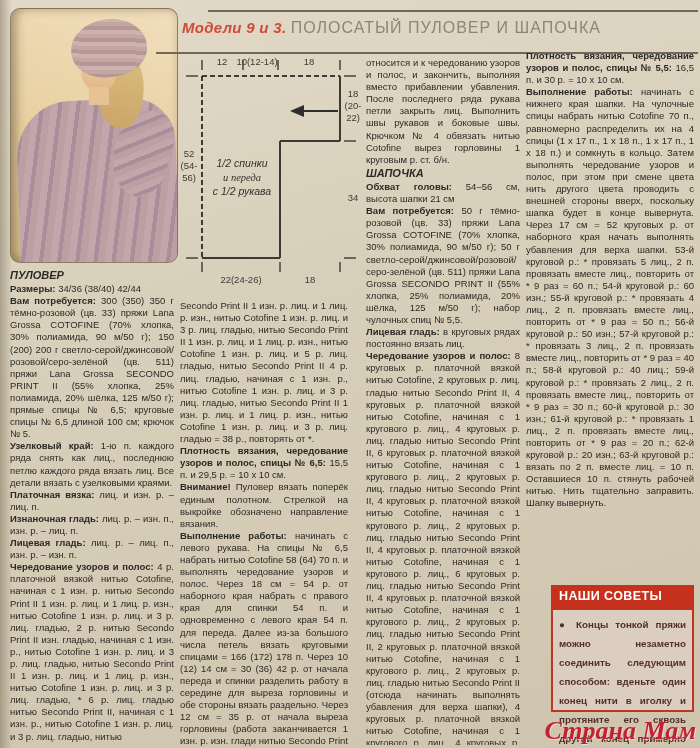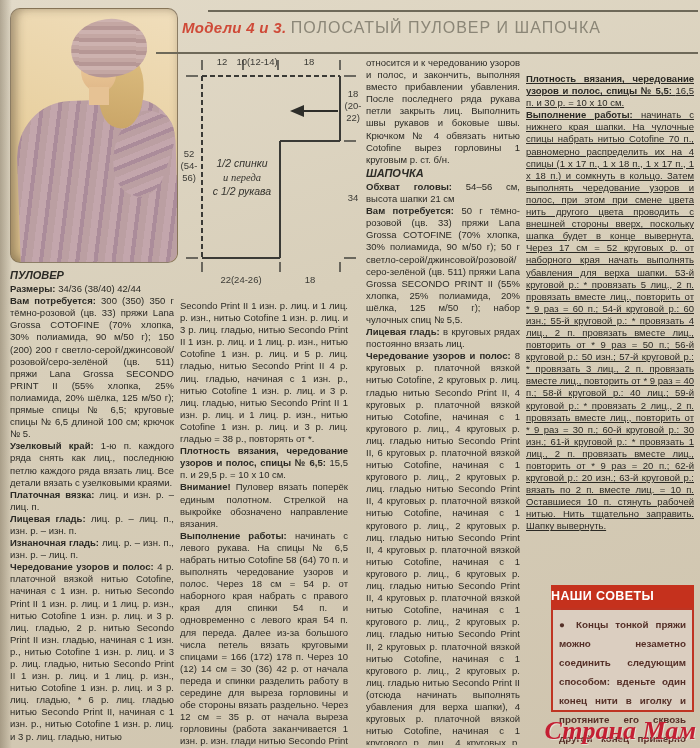--- a/index.html
+++ b/index.html
@@ -42,24 +42,24 @@
   .dlabel{position:absolute;font-size:9.5px;color:#3c3b36;line-height:11px;text-align:center;}
   .dlabel.it{font-style:italic;font-size:10.5px;color:#33322d;}
   
   .col{position:absolute;overflow:hidden;font-size:9.5px;line-height:12.1px;text-align:justify;}
   .col p{margin:0;}
   .col b{font-weight:bold;}
   .colhead{font-style:italic;font-weight:bold;font-size:11px;margin:1px 0 2px !important;text-align:left;}
   .col1{left:10px;top:268px;width:164px;height:478px;}
   .col2{left:180px;top:300px;width:168px;height:446px;}
   .col3{left:366px;top:57px;width:154px;height:688px;}
-  .col4{left:526px;top:73px;width:168px;height:527px;text-decoration:underline;}
+  .col4{left:526px;top:50px;width:168px;height:527px;}
   
   .tips-bar{position:absolute;left:551px;top:585px;width:143px;height:23px;background:#c5311d;
-    color:#fff;font-weight:bold;font-size:12.5px;line-height:23px;box-sizing:border-box;letter-spacing:.4px;}
+    color:#fff;font-weight:bold;font-size:12.5px;line-height:23px;padding-left:8px;box-sizing:border-box;letter-spacing:.4px;}
   .tips-body{position:absolute;left:551px;top:608px;width:143px;height:104px;box-sizing:border-box;
     border:2px solid #bf3422;background:#dbcec0;padding:5px 6px;
     font-size:9.8px;line-height:19px;font-weight:bold;color:#553028;text-align:justify;}
   
   .watermark{position:absolute;right:4px;bottom:2px;font-family:"Liberation Serif",serif;
     font-weight:bold;font-style:italic;font-size:26px;color:#c41f33;
     text-shadow:1px 1px 0 rgba(255,255,255,.45);}
 </style>
 </head>
 <body>
@@ -71,21 +71,21 @@
     <div class="sweater"></div>
     <div class="arm"></div>
     <div class="hair"></div>
     <div class="face"></div>
     <div class="neck"></div>
     <div class="hat"></div>
   </div>
 
   <div class="rule rule-top"></div>
   <div class="hdr">
-    <span class="model">Модели 4 и 3.</span>
+    <span class="model">Модели 9 и 3.</span>
     <span class="title">ПОЛОСАТЫЙ ПУЛОВЕР И ШАПОЧКА</span>
   </div>
   <div class="rule rule-bottom"></div>
 
   <div class="diagram">
     <svg width="186" height="244" viewBox="0 0 186 244">
       <g stroke="#3a3a36" stroke-width="2" fill="none">
         <line x1="24" y1="20" x2="24" y2="202" stroke-dasharray="5,3"></line>
         <line x1="24" y1="20" x2="162" y2="20" stroke-dasharray="5,3"></line>
         <line x1="162" y1="20" x2="162" y2="85"></line>
@@ -128,22 +128,22 @@
     <div class="dlabel it" style="left:24px;top:116px;width:80px;font-family:Liberation Serif, serif;">и переда</div>
     <div class="dlabel it" style="left:24px;top:130px;width:80px;">с 1/2 рукава</div>
   </div>
 
   <div class="col col1">
     <p class="colhead">ПУЛОВЕР</p>
     <p class="para"><b>Размеры: </b><span>34/36 (38/40) 42/44</span></p>
     <p class="para"><b>Вам потребуется: </b><span>300 (350) 350 г тёмно-розовой (цв. 33) пряжи Lana Grossa COTOFINE (70% хлопка, 30% полиамида, 90 м/50 г); 150 (200) 200 г светло-серой/джинсовой/розовой/серо-зелёной (цв. 511) пряжи Lana Grossa SECONDO PRINT II (55% хлопка, 25% полиамида, 20% шёлка, 125 м/50 г); прямые спицы № 6,5; круговые спицы № 6,5 длиной 100 см; крючок № 5.</span></p>
     <p class="para"><b>Узелковый край: </b><span>1-ю п. каждого ряда снять как лиц., последнюю петлю каждого ряда вязать лиц. Все детали вязать с узелковыми краями.</span></p>
     <p class="para"><b>Платочная вязка: </b><span>лиц. и изн. р. – лиц. п.</span></p>
+    <p class="para"><b>Изнаночная гладь: </b><span>лиц. р. – изн. п., изн. р. – лиц. п.</span></p>
     <p class="para"><b>Лицевая гладь: </b><span>лиц. р. – лиц. п., изн. р. – изн. п.</span></p>
-    <p class="para"><b>Изнаночная гладь: </b><span>лиц. р. – изн. п., изн. р. – лиц. п.</span></p>
     <p class="para"><b>Чередование узоров и полос: </b><span>4 р. платочной вязкой нитью Cotofine, начиная с 1 изн. р. нитью Secondo Print II 1 изн. р. лиц. и 1 лиц. р. изн., нитью Cotofine 1 изн. р. лиц. и 3 р. лиц. гладью, 2 р. нитью Secondo Print II изн. гладью, начиная с 1 изн. р., нитью Cotofine 1 изн. р. лиц. и 3 р. лиц. гладью, нитью Secondo Print II 1 изн. р. лиц. и 1 лиц. р. изн., нитью Cotofine 1 изн. р. лиц. и 3 р. лиц. гладью, * 6 р. лиц. гладью нитью Secondo Print II, начиная с 1 изн. р., нитью Cotofine 1 изн. р. лиц. и 3 р. лиц. гладью, нитью</span></p>
   </div>
 
   <div class="col col2">
     <p class="para"><b></b><span>Secondo Print II 1 изн. р. лиц. и 1 лиц. р. изн., нитью Cotofine 1 изн. р. лиц. и 3 р. лиц. гладью, нитью Secondo Print II 1 изн. р. лиц. и 1 лиц. р. изн., нитью Cotofine 1 изн. р. лиц. и 5 р. лиц. гладью, нитью Secondo Print II 4 р. лиц. гладью, начиная с 1 изн. р., нитью Cotofine 1 изн. р. лиц. и 3 р. лиц. гладью, нитью Secondo Print II 1 изн. р. лиц. и 1 лиц. р. изн., нитью Cotofine 1 изн. р. лиц. и 3 р. лиц. гладью = 38 р., повторять от *.</span></p>
     <p class="para"><b>Плотность вязания, чередование узоров и полос, спицы № 6,5: </b><span>15,5 п. и 29,5 р. = 10 x 10 см.</span></p>
     <p class="para"><b>Внимание! </b><span>Пуловер вязать поперёк единым полотном. Стрелкой на выкройке обозначено направление вязания.</span></p>
     <p class="para"><b>Выполнение работы: </b><span>начинать с левого рукава. На спицы № 6,5 набрать нитью Cotofine 58 (64) 70 п. и выполнять чередование узоров и полос. Через 18 см = 54 р. от наборного края набрать с правого края для спинки 54 п. и одновременно с левого края 54 п. для переда. Далее из-за большого числа петель вязать круговыми спицами = 166 (172) 178 п. Через 10 (12) 14 см = 30 (36) 42 р. от начала переда и спинки разделить работу в середине для выреза горловины и обе стороны вязать раздельно. Через 12 см = 35 р. от начала выреза горловины (работа заканчивается 1 изн. р. изн. глади нитью Secondo Print II) будет достигнута середина спинки и переда. Другую половину пуловера вязать симметрично, что</span></p>
   </div>
 

